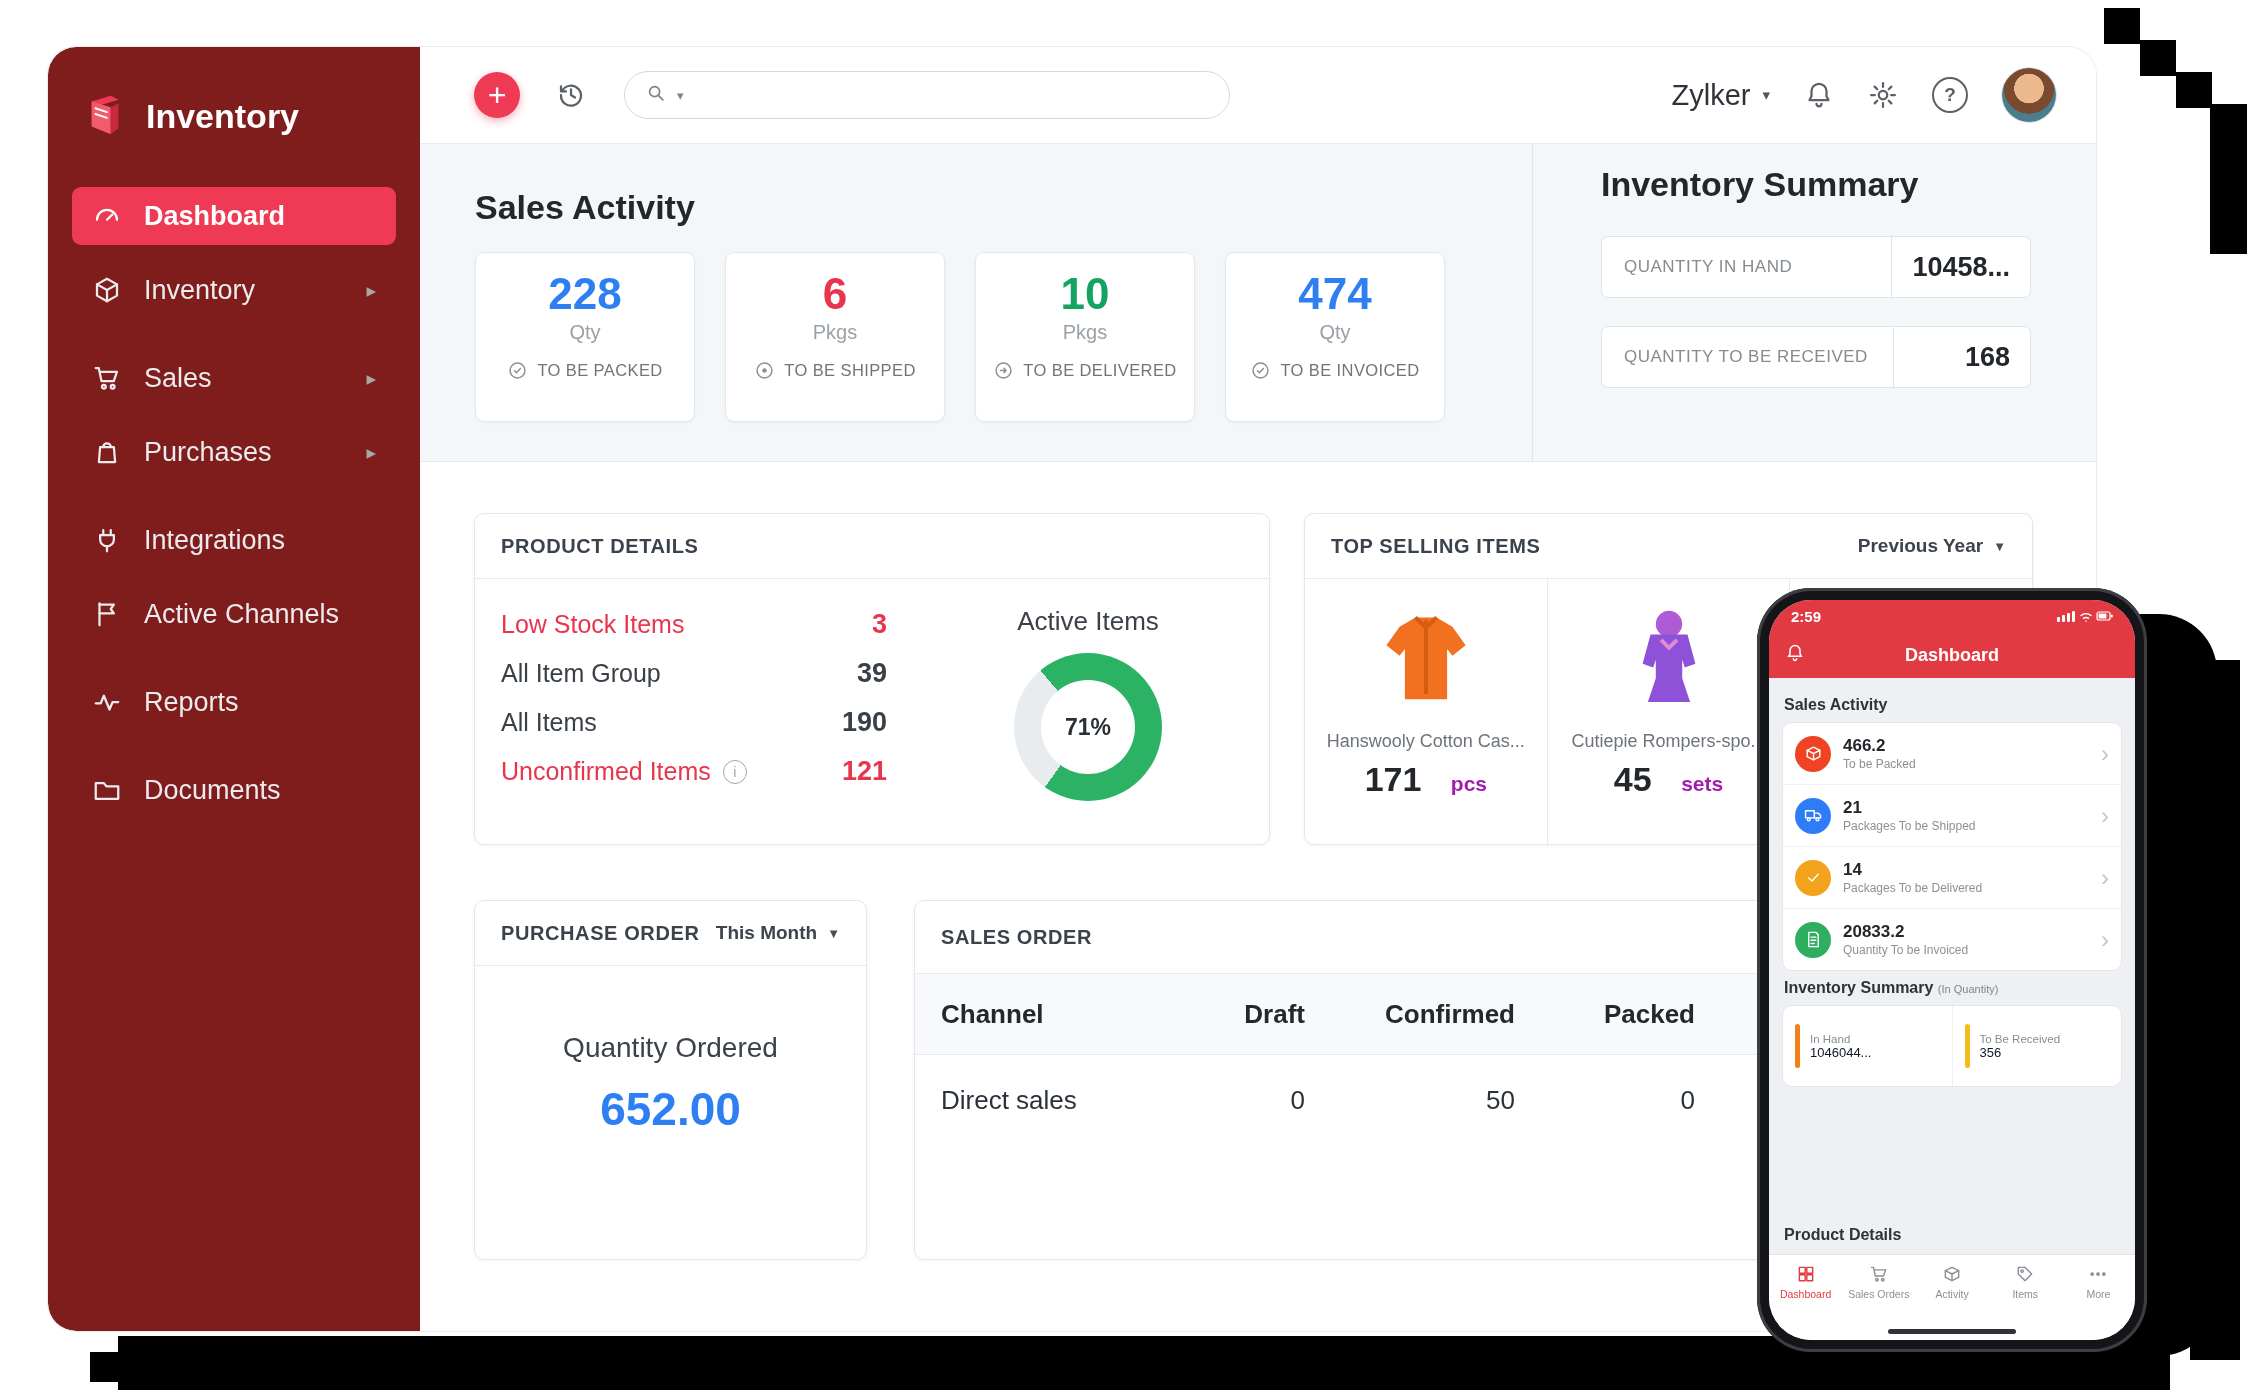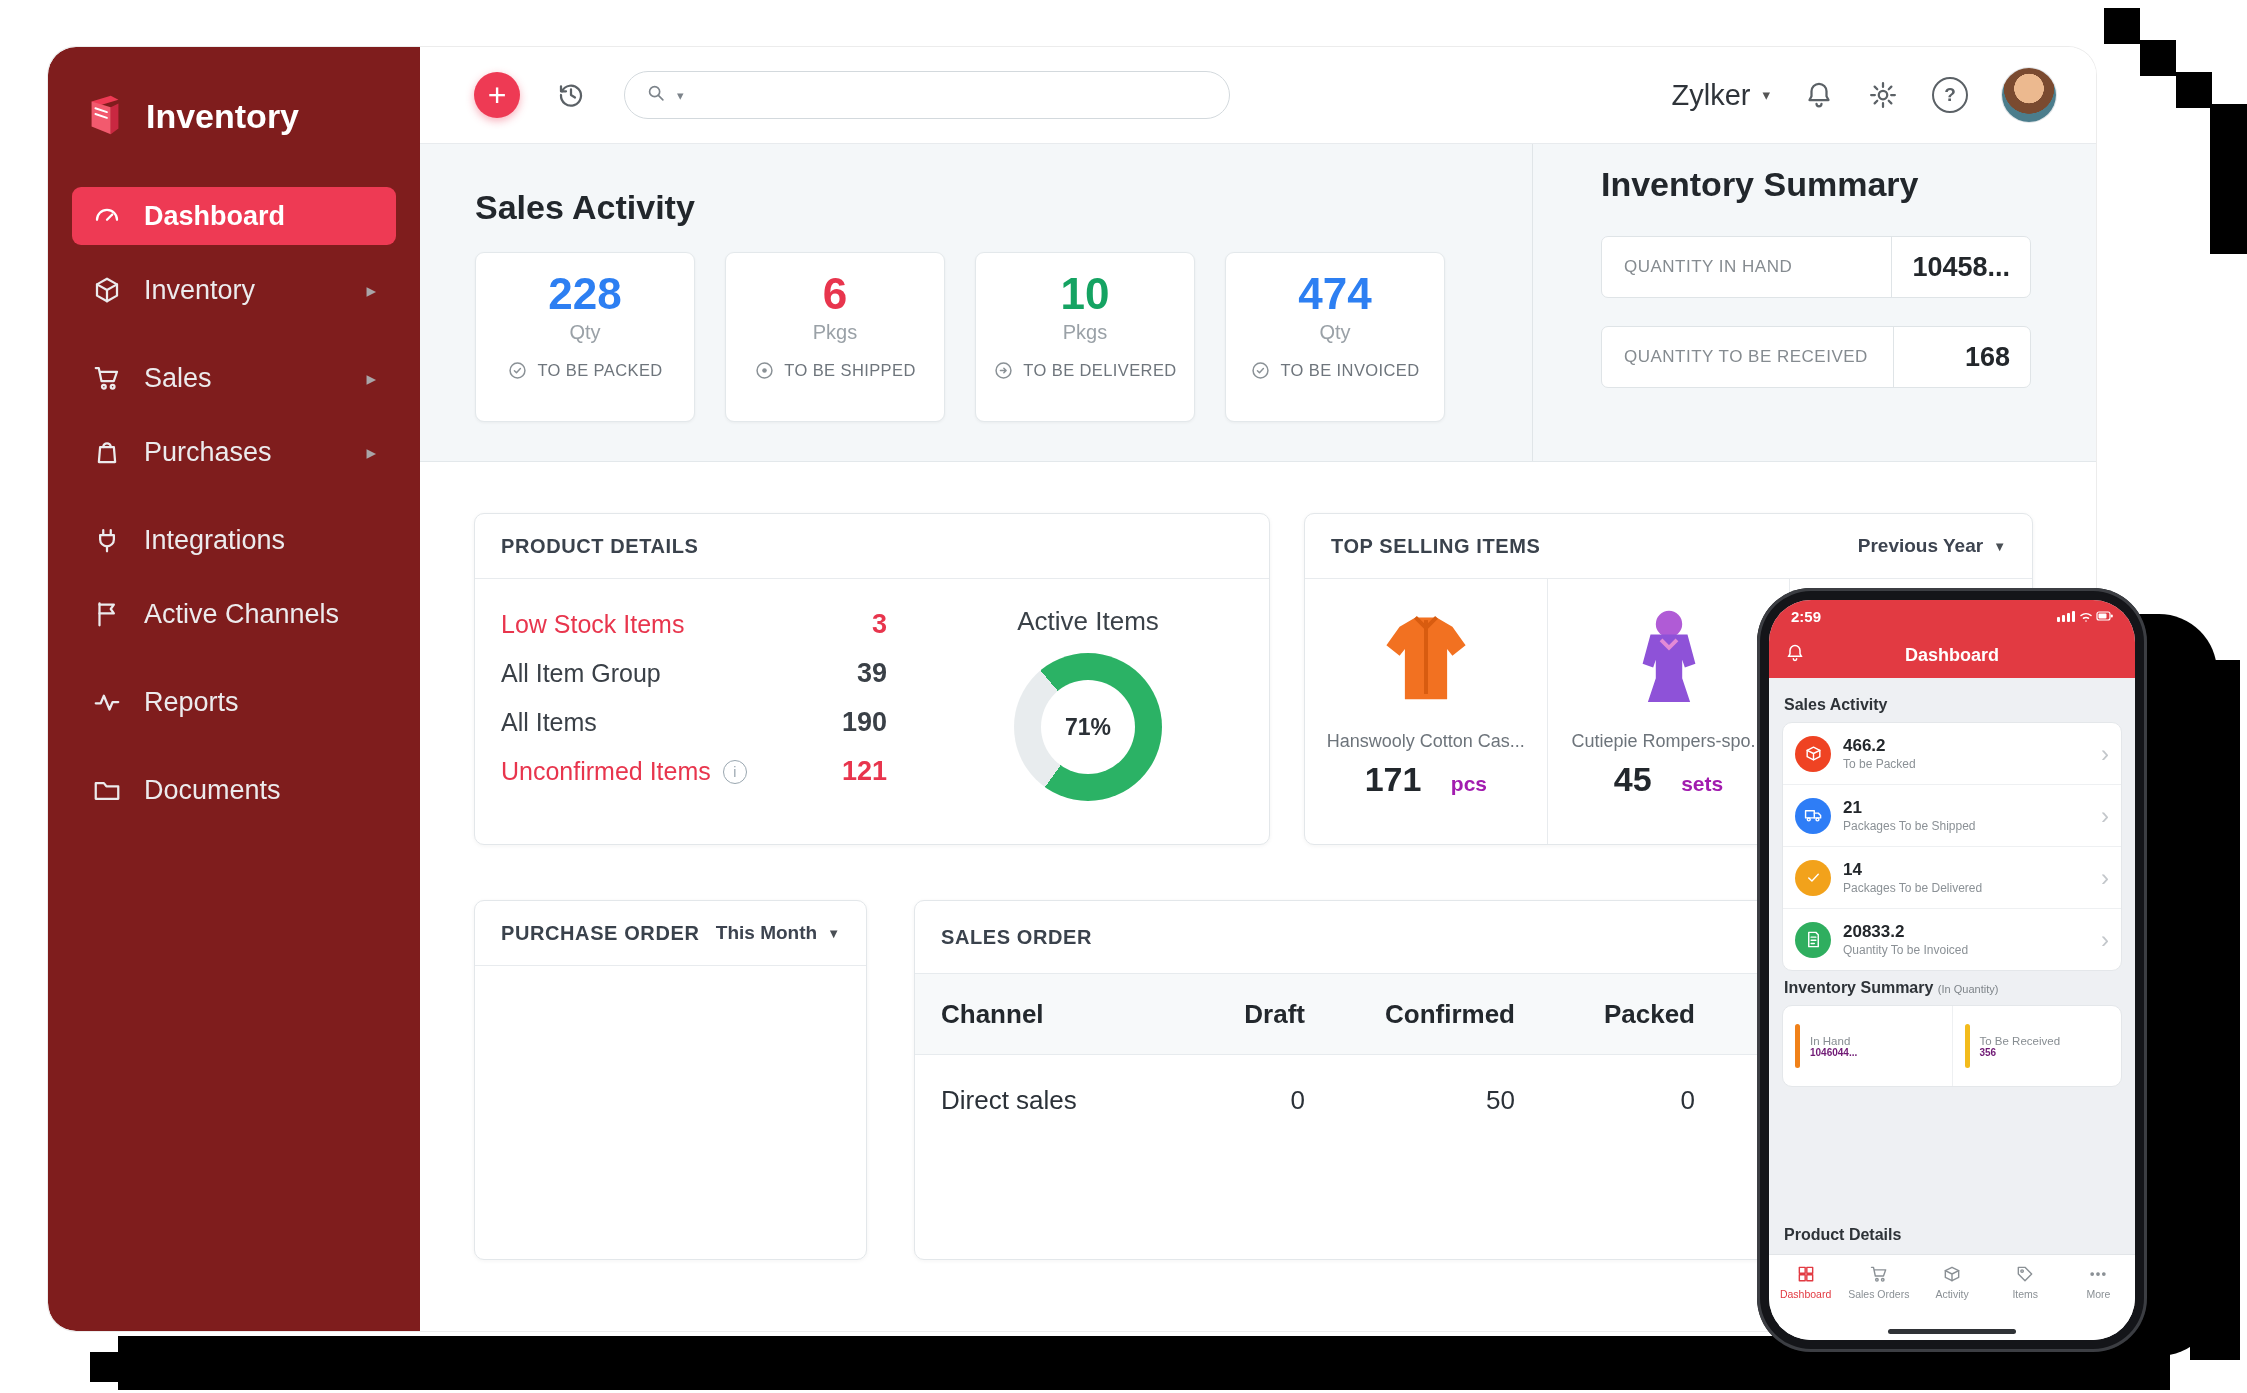--- a/index.html
+++ b/index.html
@@ -155,21 +155,21 @@
   .bg-red{background:#ef4323}.bg-blue{background:#2e7df6}.bg-amber{background:#f2a21b}.bg-green{background:#2fae5f}
   .p-val{font-size:17px;font-weight:700;color:#23272b;line-height:1.2}
   .p-sub{font-size:12px;color:#8b9196}
   .p-chev{margin-left:auto;color:#c3c7cb;font-size:24px;line-height:1}
   .p-inv{display:flex;height:80px;align-items:center}
   .p-cell{flex:1;display:flex;gap:10px;padding:0 12px;align-items:center}
   .p-cell + .p-cell{border-left:1px solid #eef0f2;height:100%;}
   .p-bar{width:5px;height:44px;border-radius:3px;flex:0 0 5px}
   .bar-orange{background:#f08119}.bar-yellow{background:#f3bb1c}
   .p-cell .pl{font-size:11.5px;color:#878d92}
-  .p-cell .pv{font-size:10px;font-weight:700;color:#701a75}
+  .p-cell .pv{font-size:13px;font-weight:400;color:#0f172a}
   .p-last-label{margin-top:auto;margin-bottom:10px}
   .p-tabbar{flex:0 0 76px;background:#fff;border-top:1px solid #e2e5e8;display:flex;
             padding-top:9px;position:relative}
   .p-tab{flex:1;display:flex;flex-direction:column;align-items:center;gap:4px;font-size:10.5px;
          color:#8a9095;cursor:pointer}
   .p-tab svg{width:20px;height:20px;stroke:currentColor;fill:none;stroke-width:1.7;
              stroke-linecap:round;stroke-linejoin:round}
   .p-tab.active{color:#e23a42}
   .p-home{position:absolute;bottom:6px;left:50%;transform:translateX(-50%);width:128px;height:5px;
           border-radius:3px;background:#2f3236}
@@ -452,20 +452,24 @@
     </div>
   </div>
 
   <div class="card card-purchase">
     <div class="card-h">
       <span class="t">PURCHASE ORDER</span>
       <div class="filter">
         <span>This Month</span>
         <span class="caret">▼</span>
       </div>
+    </div>
+    <div class="po-body">
+      <div class="po-label">Quantity Ordered</div>
+      <div class="po-value">652.00</div>
     </div>
   </div>
 
   <div class="card card-salesorder">
     <div class="so-title">
       <span class="t" style="font-size:20px;font-weight:700;color:#3a424c;letter-spacing:.6px">SALES ORDER</span>
     </div>
     <div class="so-grid so-head">
       <span>Channel</span>
       <span class="cell-num">Draft</span>

